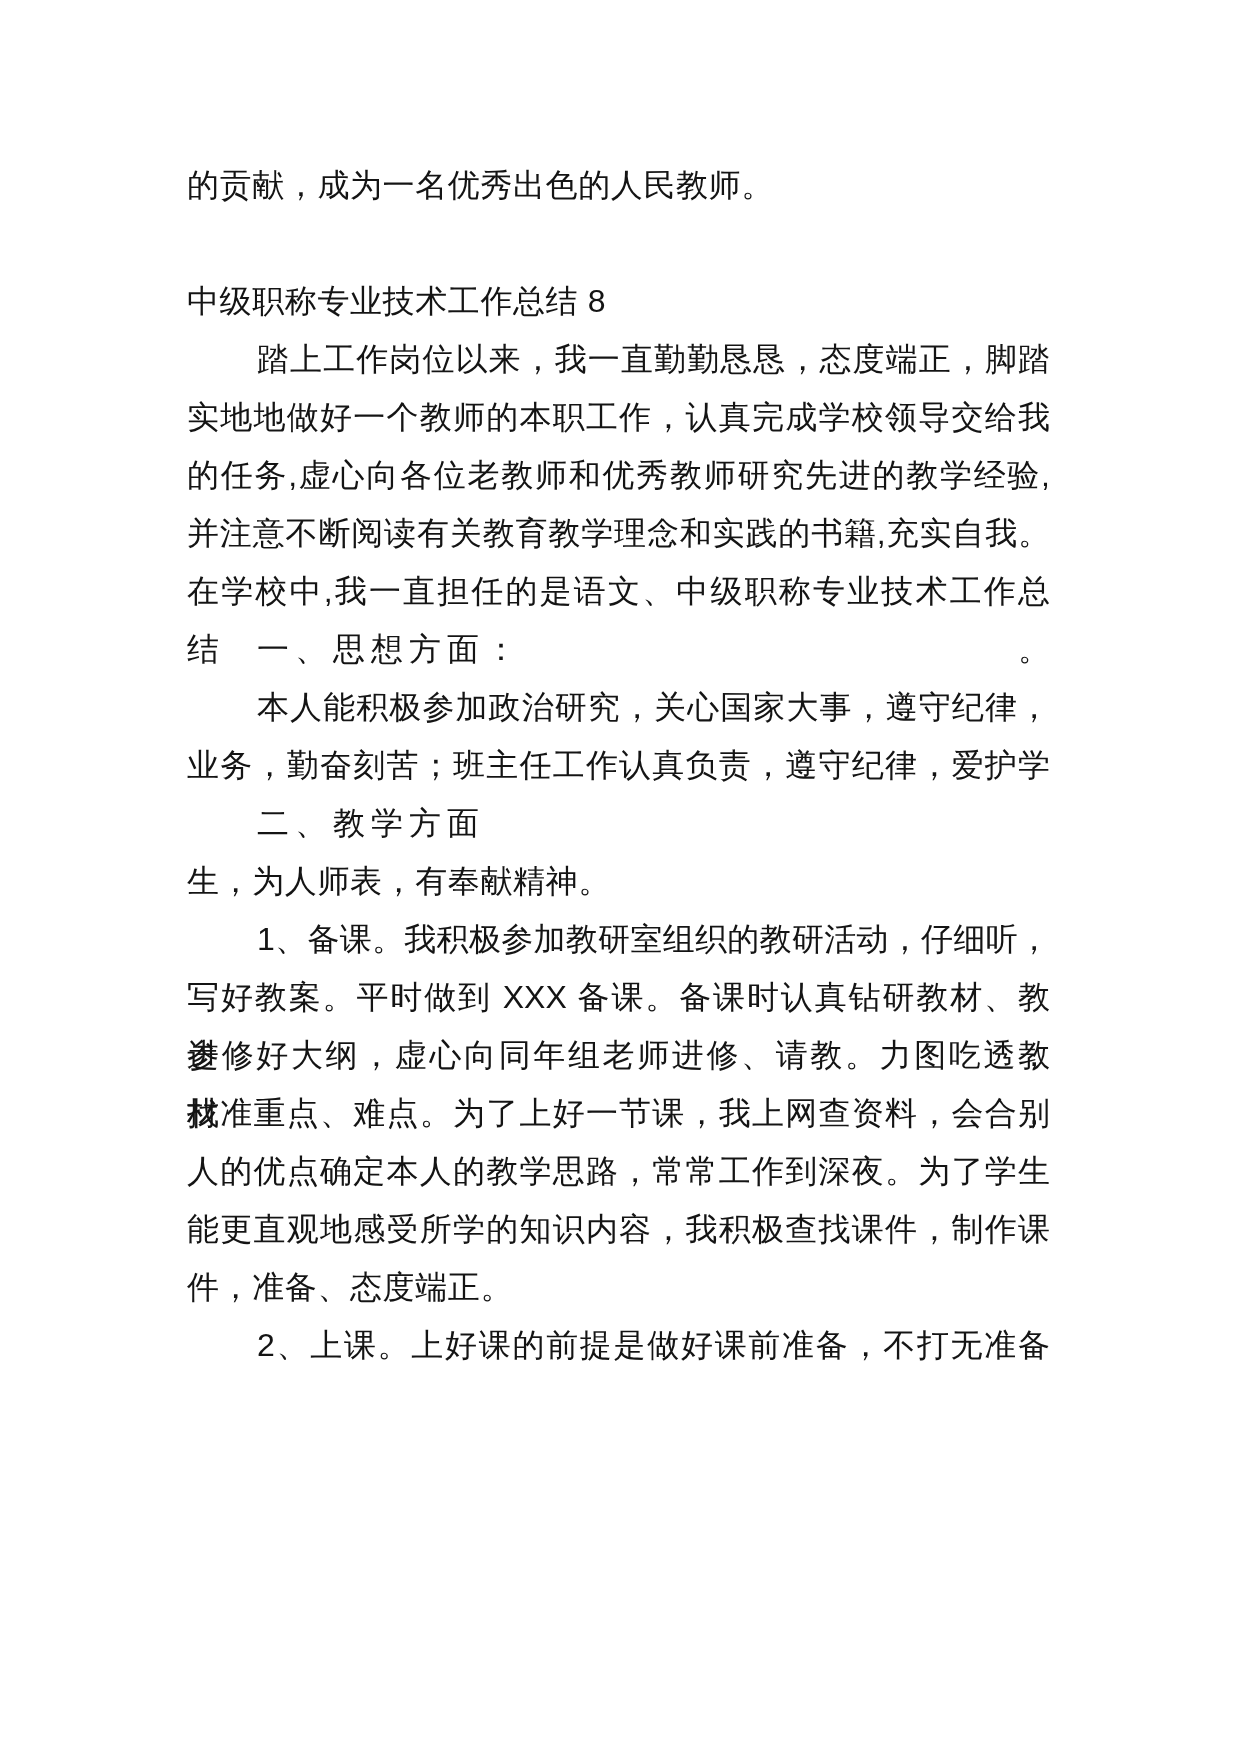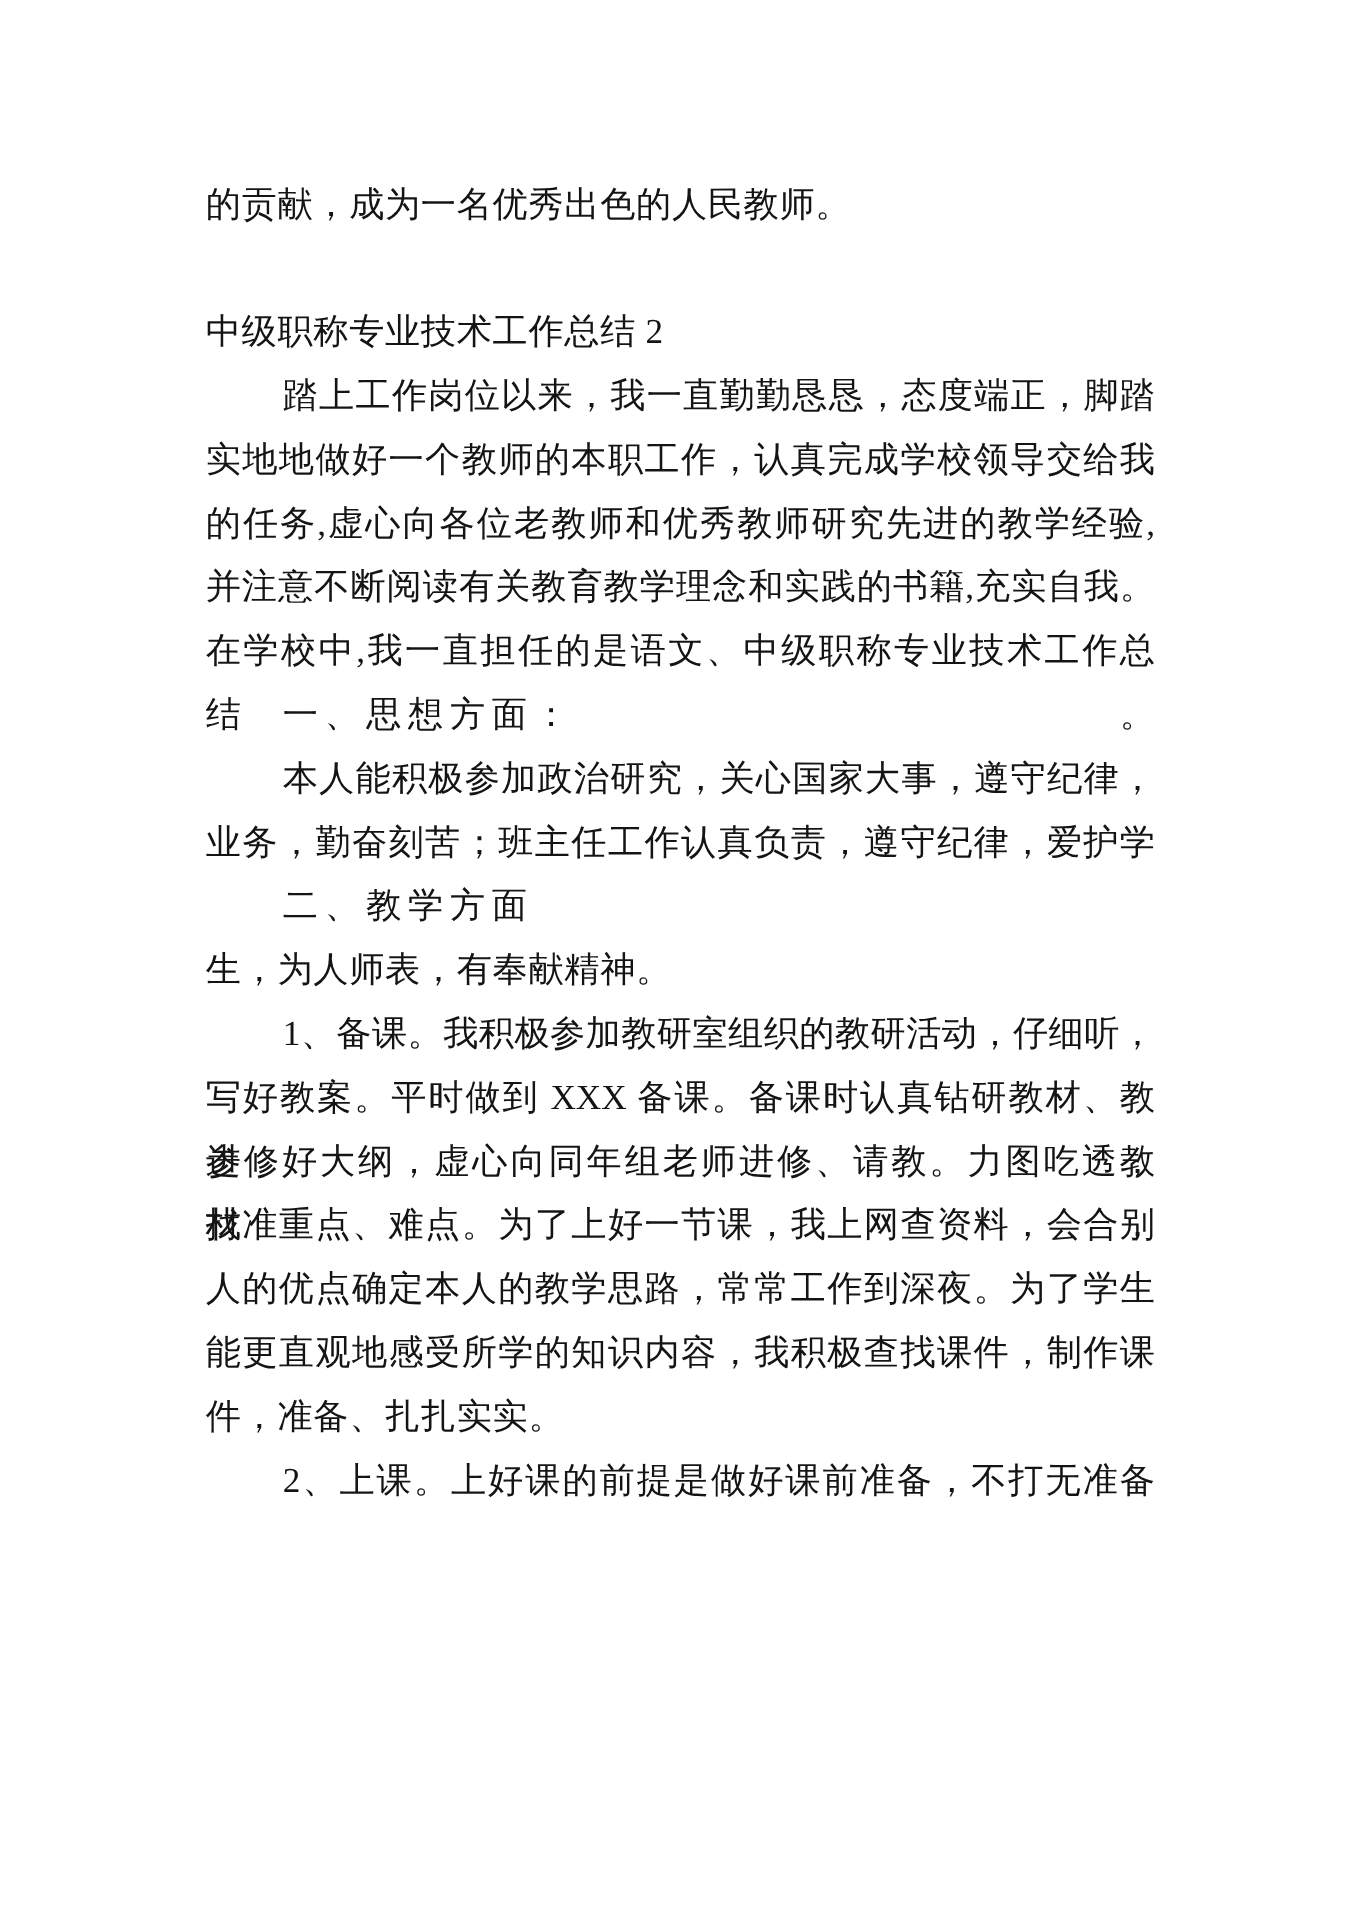--- a/index.html
+++ b/index.html
@@ -6,21 +6,21 @@
     margin: 0;
     padding: 0;
     background: #ffffff;
   }
   .page {
     position: relative;
     width: 1241px;
     height: 1754px;
     background: #ffffff;
     overflow: hidden;
-    font-family: Liberation Serif, serif;
+    font-family: Liberation Sans, sans-serif;
     color: #141414;
   }
   .content {
     position: absolute;
     left: 187px;
     top: 156px;
     width: 863px;
   }
   .line {
     font-size: 32px;
@@ -47,33 +47,33 @@
     height: 58px;
   }
 </style>
 </head>
 <body>
 
 <div class="page">
   <div class="content">
       <div class="line">的贡献，成为一名优秀出色的人民教师。</div>
       <div class="line blank"></div>
-      <div class="line">中级职称专业技术工作总结 2</div>
+      <div class="line">中级职称专业技术工作总结 8</div>
       <div class="line indent justify">踏上工作岗位以来，我一直勤勤恳恳，态度端正，脚踏</div>
       <div class="line justify">实地地做好一个教师的本职工作，认真完成学校领导交给我</div>
       <div class="line justify">的任务,虚心向各位老教师和优秀教师研究先进的教学经验,</div>
       <div class="line justify">并注意不断阅读有关教育教学理念和实践的书籍,充实自我。</div>
       <div class="line justify">在学校中,我一直担任的是语文、中级职称专业技术工作总结。</div>
       <div class="line indent spread">一、思想方面：</div>
       <div class="line indent justify">本人能积极参加政治研究，关心国家大事，遵守纪律，</div>
       <div class="line justify">业务，勤奋刻苦；班主任工作认真负责，遵守纪律，爱护学</div>
       <div class="line indent spread">二、教学方面</div>
       <div class="line">生，为人师表，有奉献精神。</div>
       <div class="line indent justify">1、备课。我积极参加教研室组织的教研活动，仔细听，</div>
       <div class="line justify">写好教案。平时做到 XXX 备课。备课时认真钻研教材、教参，</div>
       <div class="line justify">进修好大纲，虚心向同年组老师进修、请教。力图吃透教材，</div>
       <div class="line justify">找准重点、难点。为了上好一节课，我上网查资料，会合别</div>
       <div class="line justify">人的优点确定本人的教学思路，常常工作到深夜。为了学生</div>
       <div class="line justify">能更直观地感受所学的知识内容，我积极查找课件，制作课</div>
-      <div class="line">件，准备、扎扎实实。</div>
+      <div class="line">件，准备、态度端正。</div>
       <div class="line indent justify">2、上课。上好课的前提是做好课前准备，不打无准备</div>
     </div>
 </div>
 
 </body></html>

